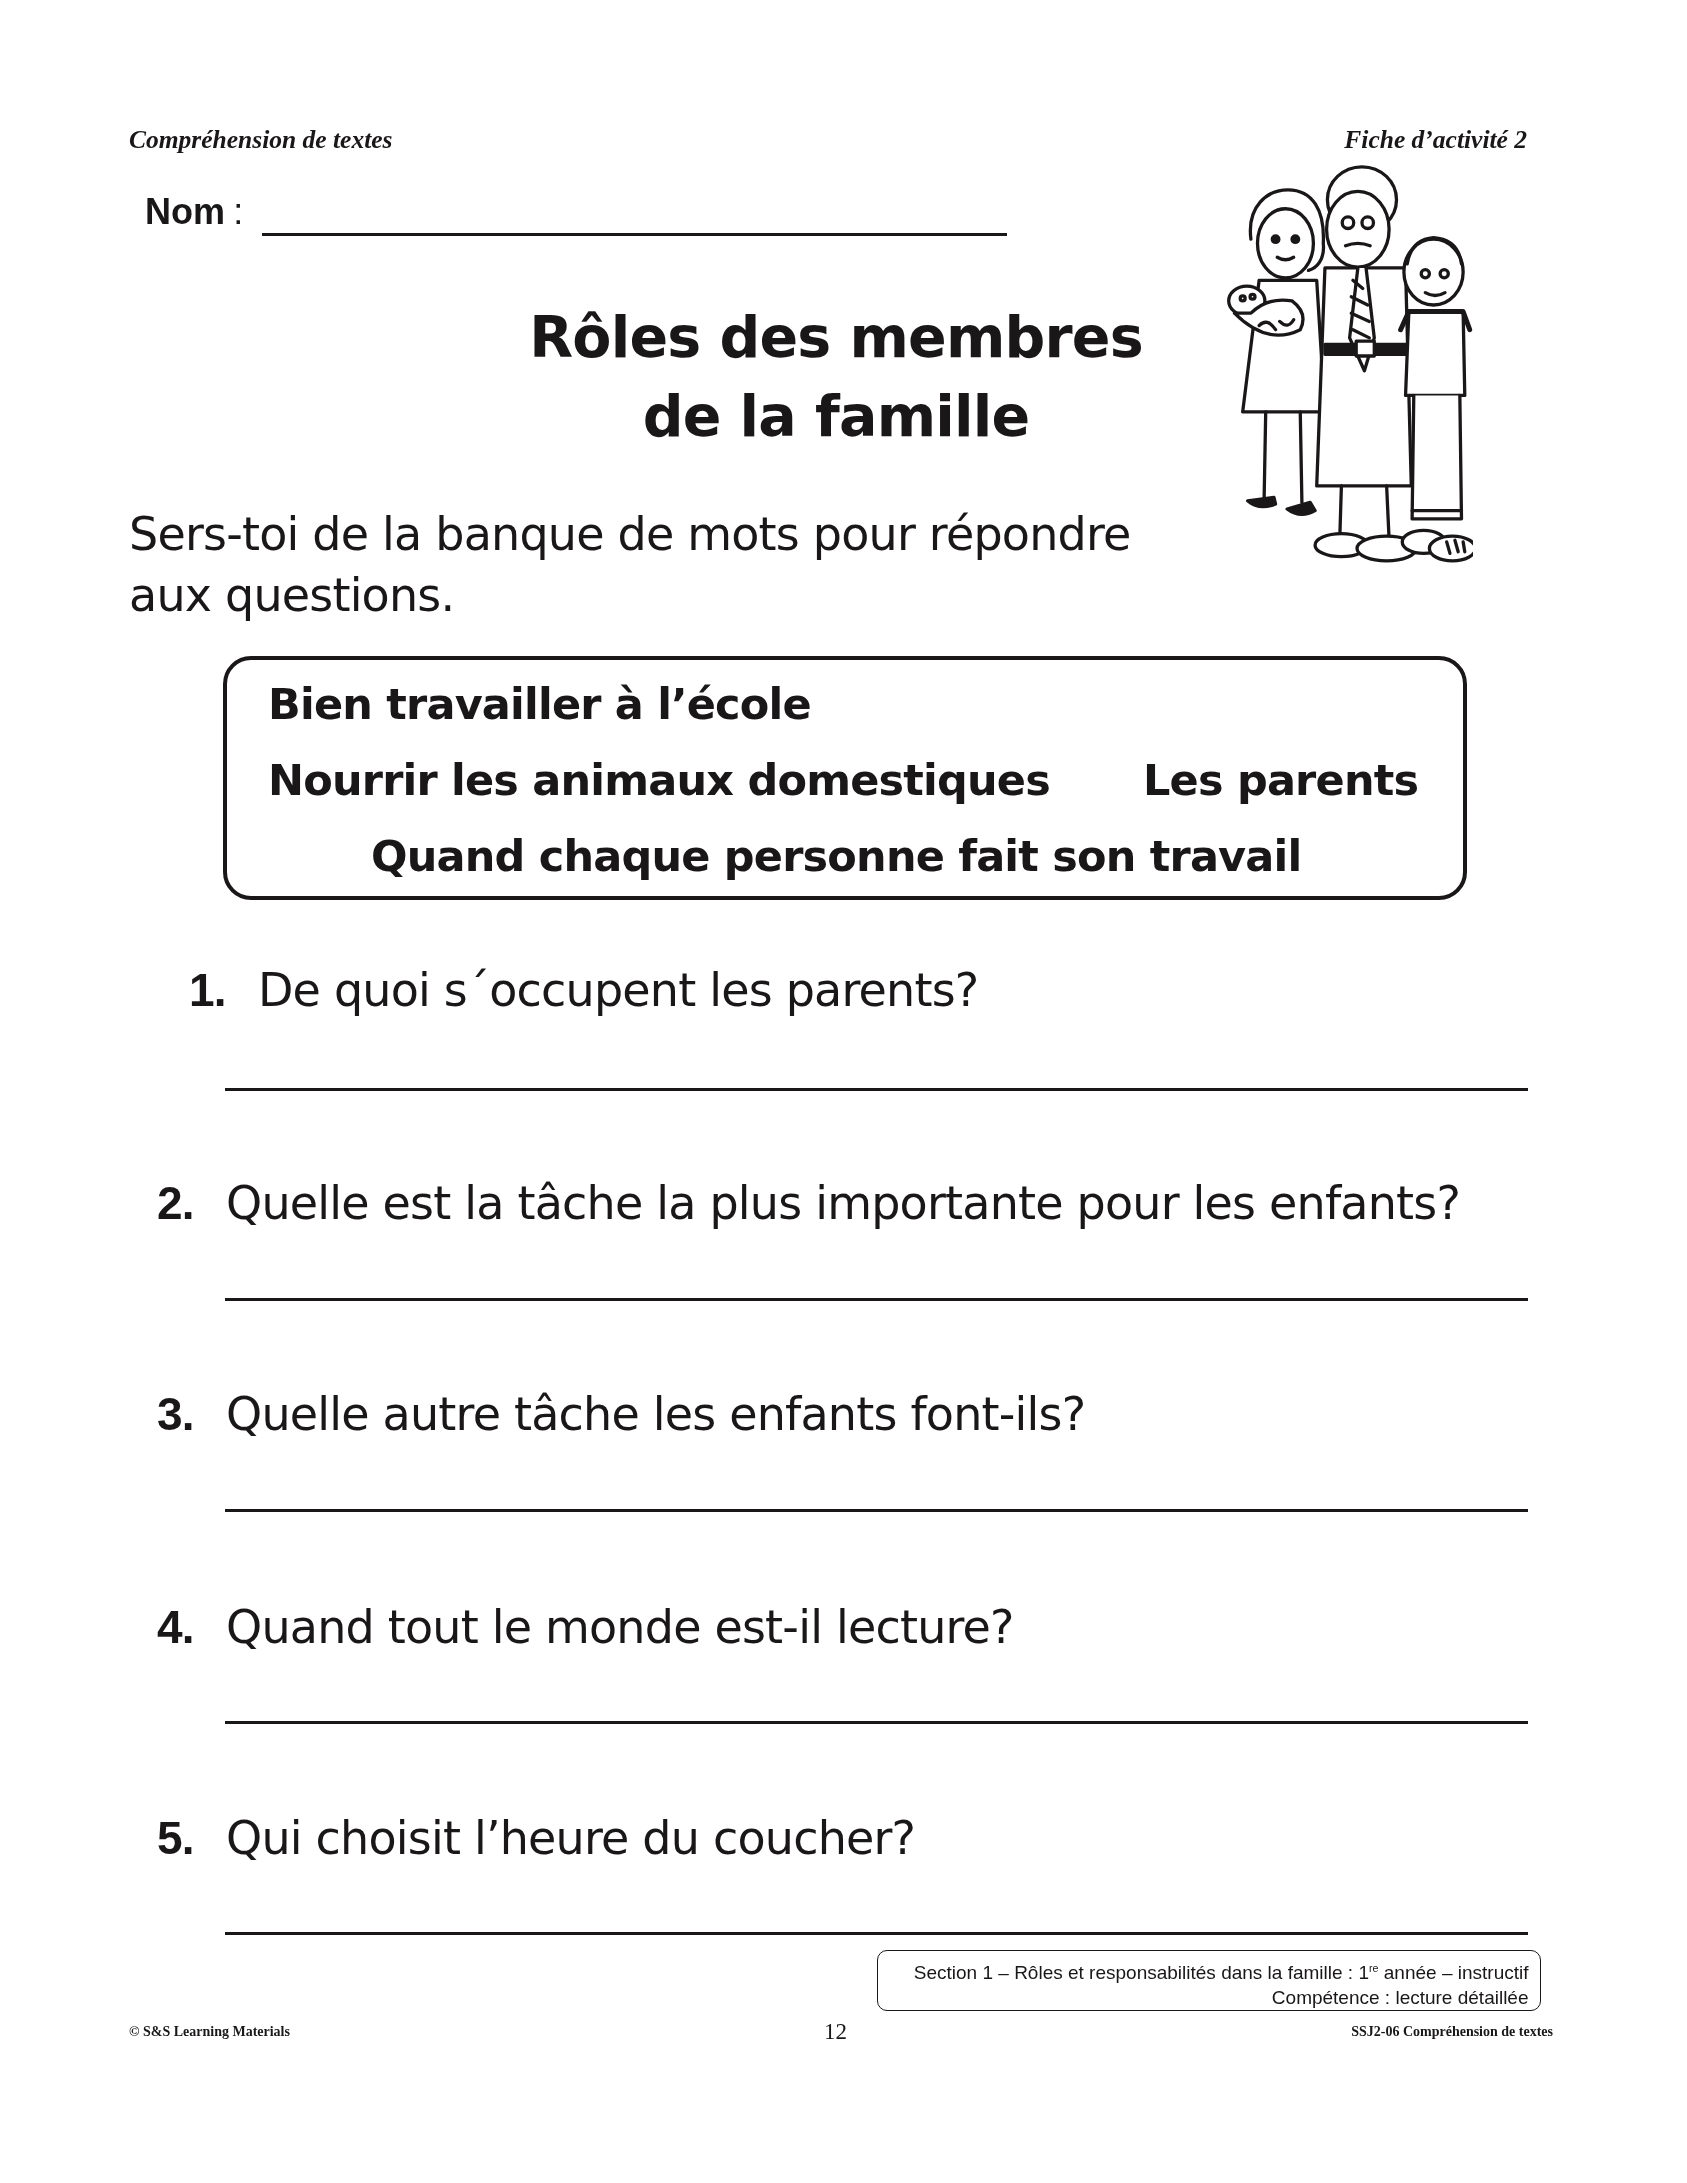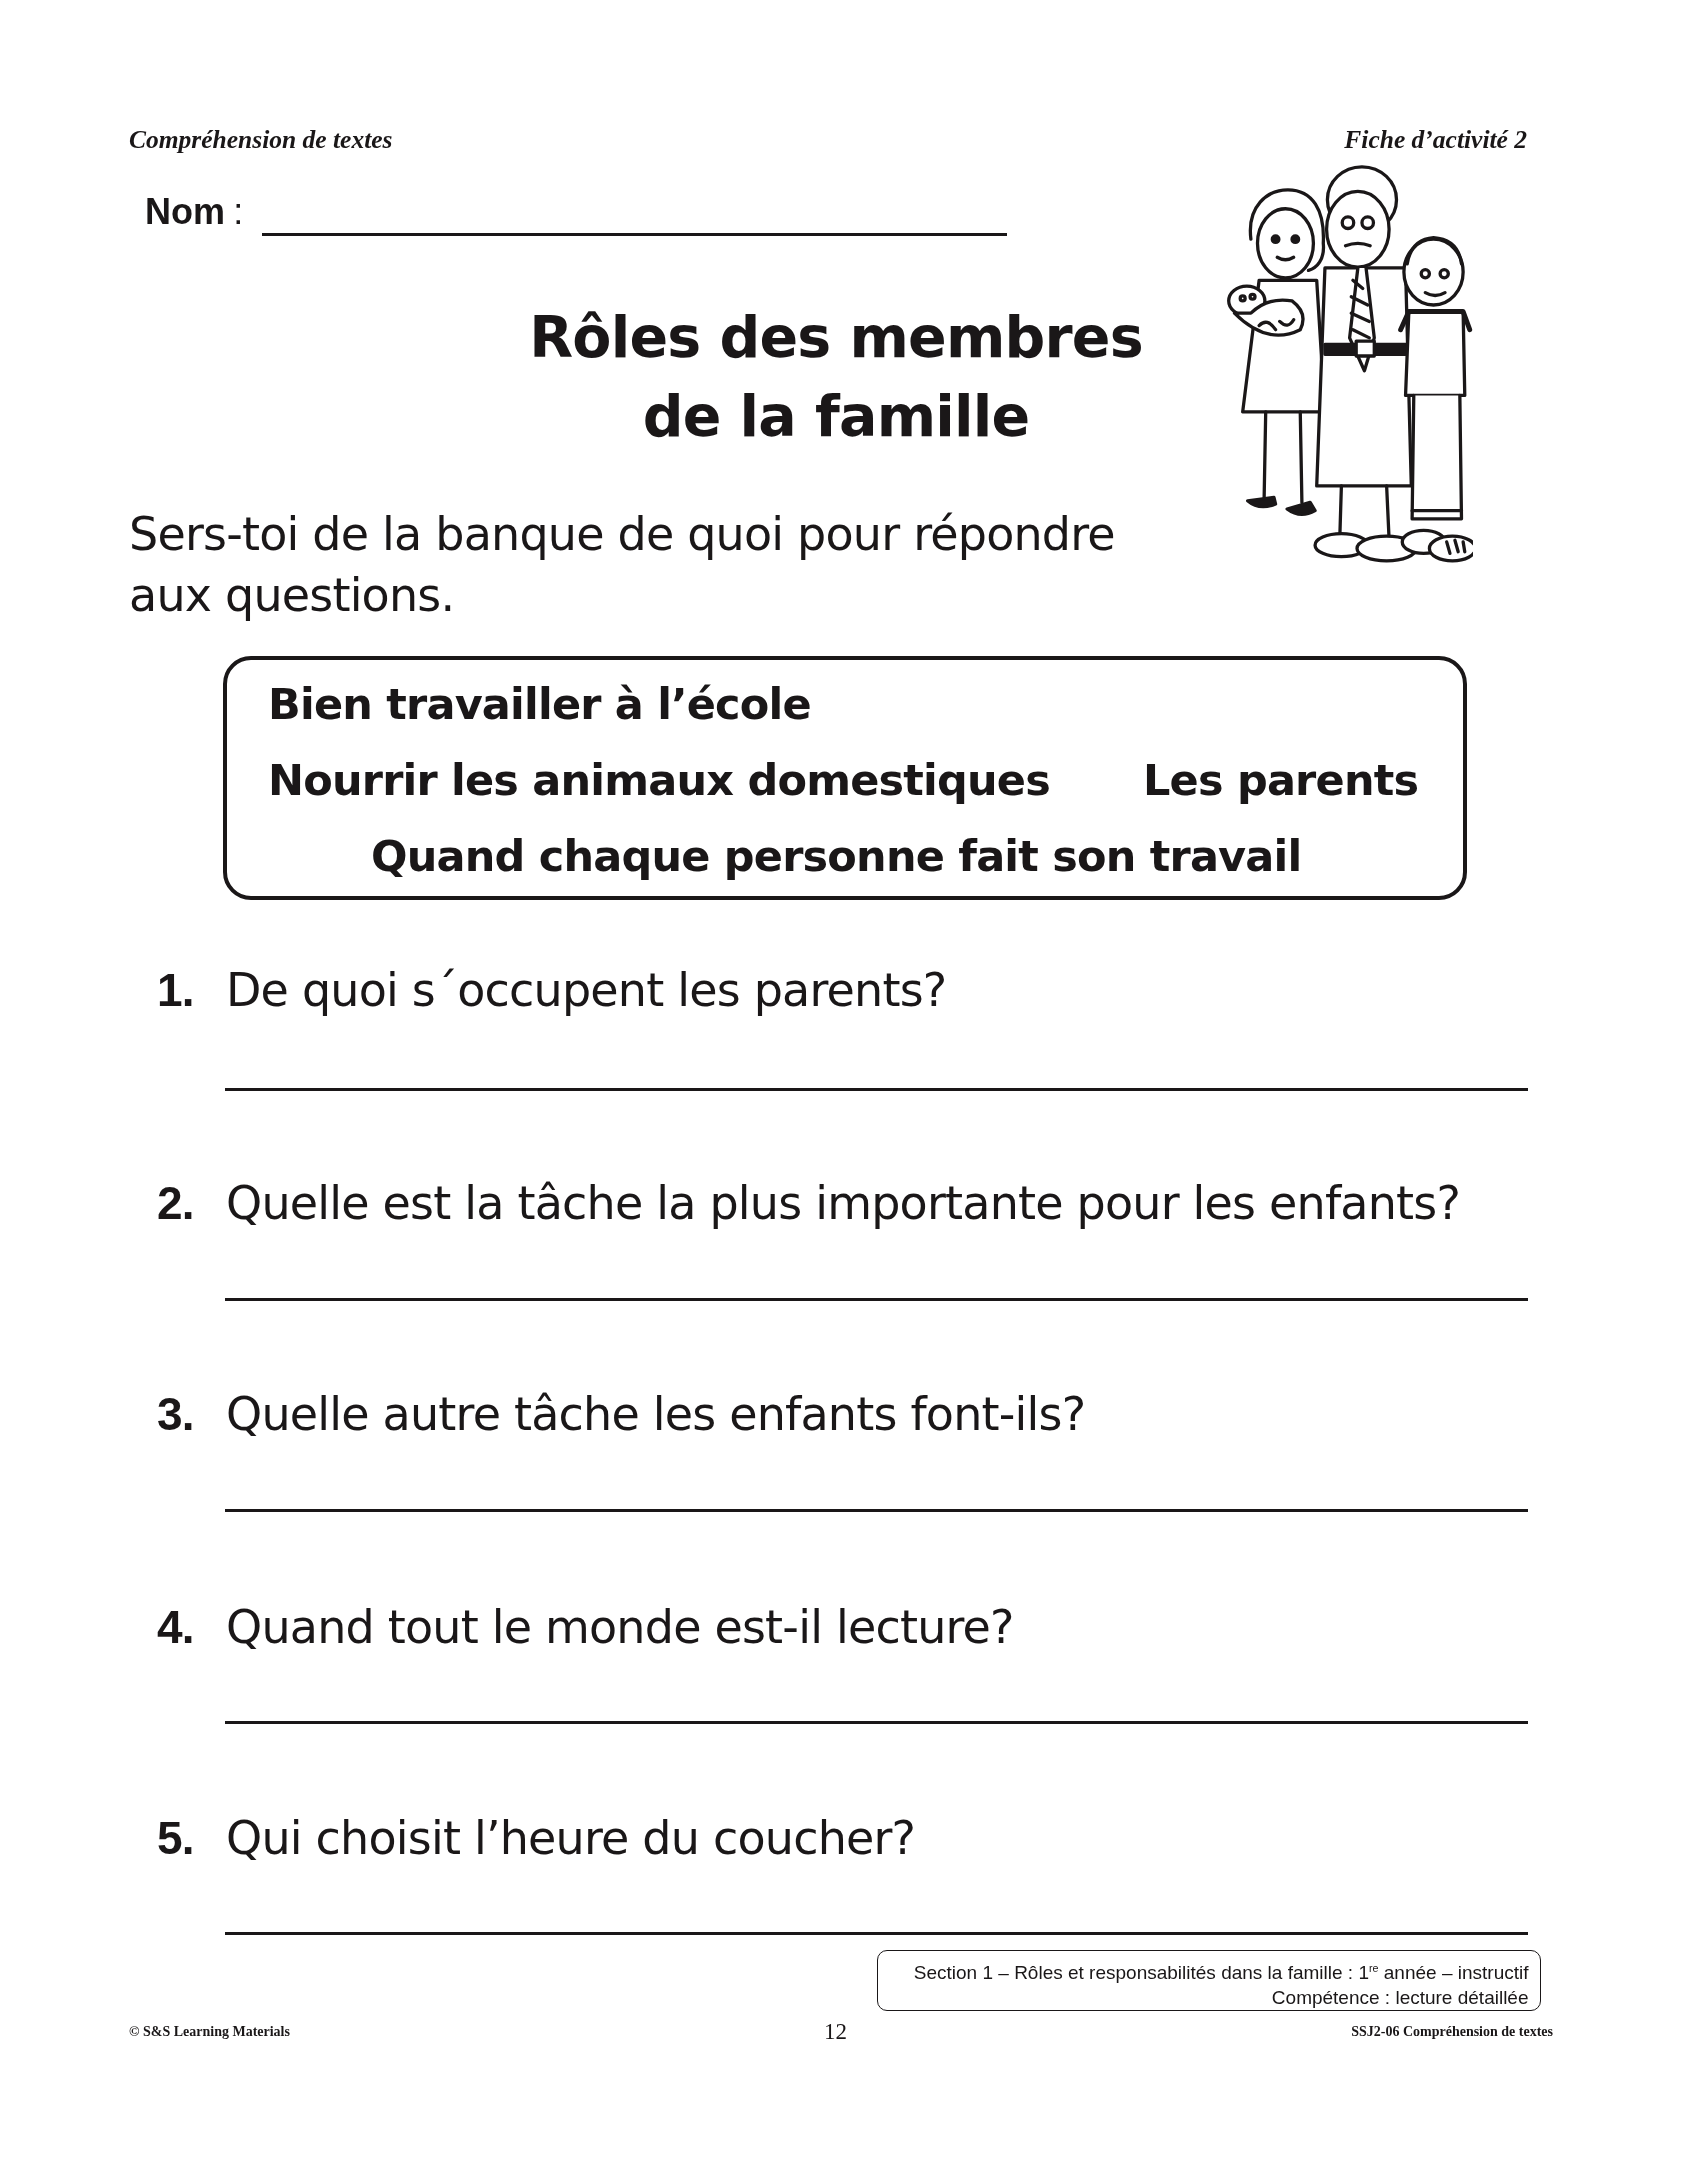--- a/index.html
+++ b/index.html
@@ -133,32 +133,32 @@
     <path d="M222 200 L232 178 L298 178 L306 200" stroke-width="6"></path>
     <path d="M238 280 L236 430 L296 430 L294 280" fill="#fff"></path>
     <path d="M236 420 L296 420"></path>
     <ellipse cx="250" cy="458" rx="26" ry="14" fill="#fff"></ellipse>
     <ellipse cx="285" cy="466" rx="28" ry="15" fill="#fff"></ellipse>
     <path d="M278 458 L282 472 M288 456 L292 470 M298 458 L300 470"></path>
   </svg>
 </div>
 
 <div class="abs instr">
-  <div>Sers-toi de la banque de quoi pour répondre</div>
+  <div>Sers-toi de la banque de mots pour répondre</div>
   <div>aux questions.</div>
 </div>
 
 <div class="abs bank">
   <span class="w" style="left:41px; top:23px;">Bien travailler à l’école</span>
   <span class="w" style="left:41px; top:99px;">Nourrir les animaux domestiques</span>
   <span class="w" style="left:916px; top:99px;">Les parents</span>
   <span class="w" style="left:144px; top:175px;">Quand chaque personne fait son travail</span>
 </div>
 
-<div class="abs q" style="top:967px;">
+<div class="abs q" style="top:967px;margin-left:32px;">
   <span class="num">1.</span><span>De quoi s´occupent les parents?</span>
 </div>
 <div class="abs ans-line" style="top:1088px;"></div>
 
 <div class="abs q" style="top:1180px;">
   <span class="num">2.</span><span>Quelle est la tâche la plus importante pour les enfants?</span>
 </div>
 <div class="abs ans-line" style="top:1298px;"></div>
 
 <div class="abs q" style="top:1391px;">

